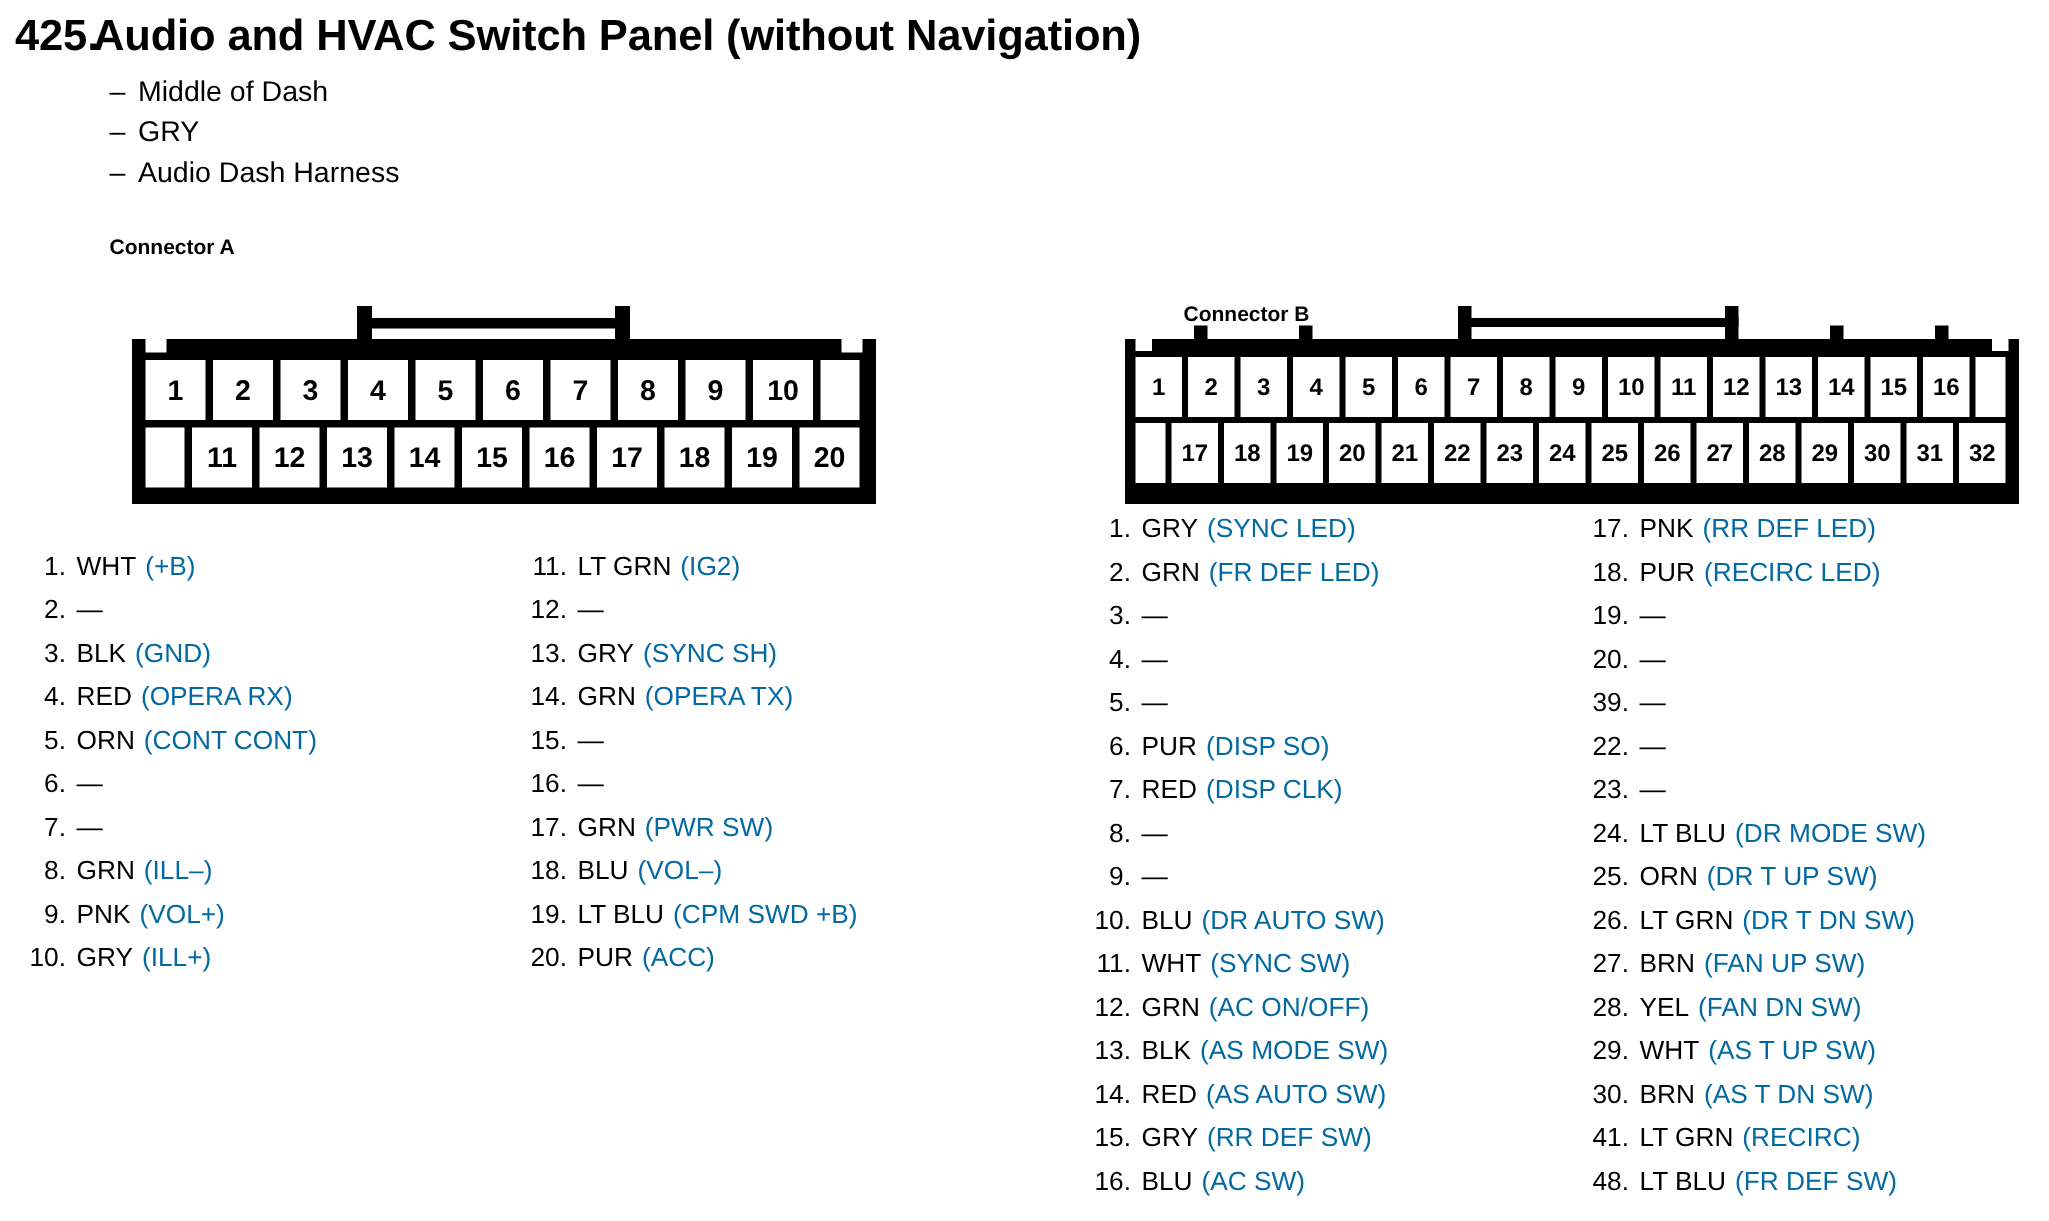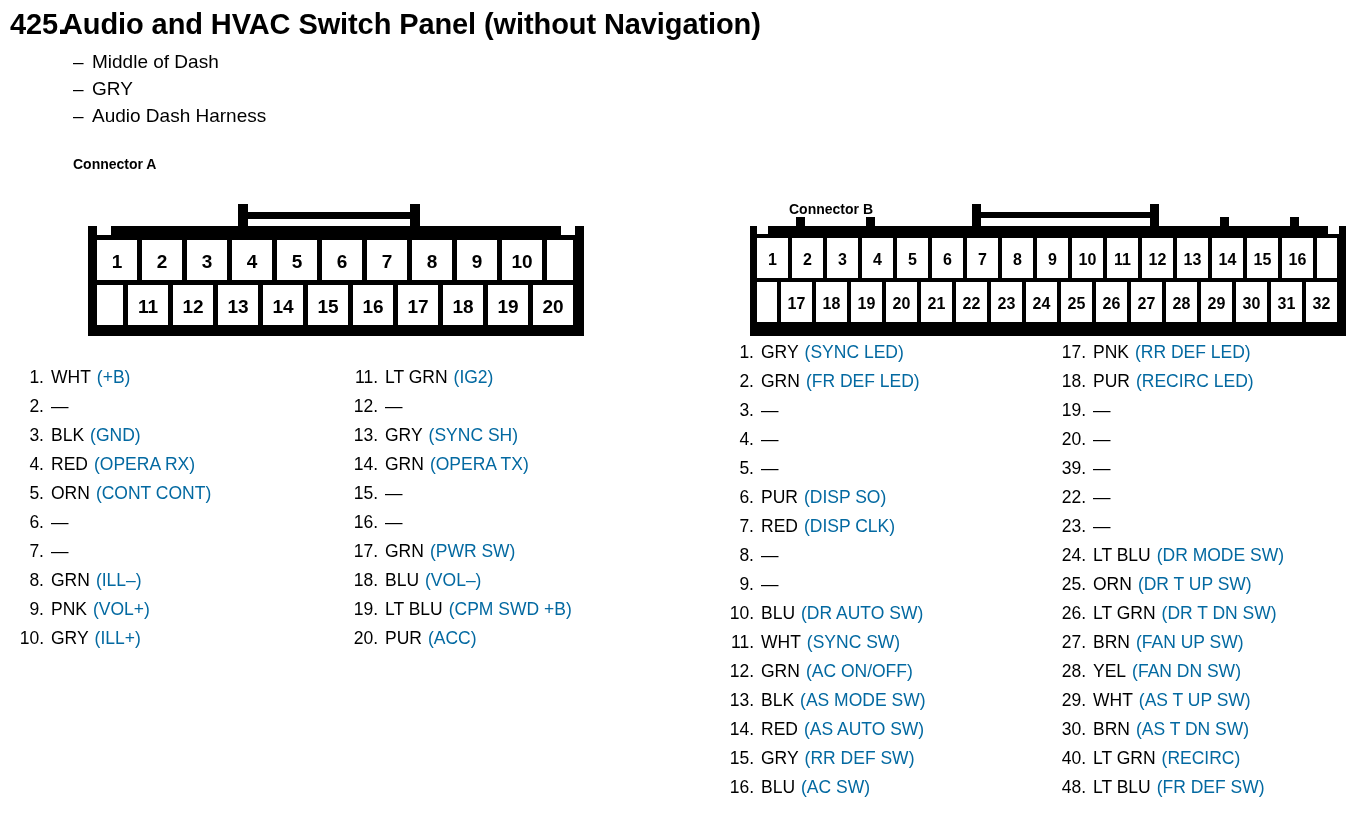--- a/index.html
+++ b/index.html
@@ -496,21 +496,21 @@
       <span class="pin-num">29.</span>
       <span class="pin-color">WHT</span>
       <span class="pin-sig">(AS T UP SW)</span>
     </div>
     <div class="pin-row">
       <span class="pin-num">30.</span>
       <span class="pin-color">BRN</span>
       <span class="pin-sig">(AS T DN SW)</span>
     </div>
     <div class="pin-row">
-      <span class="pin-num">40.</span>
+      <span class="pin-num">41.</span>
       <span class="pin-color">LT GRN</span>
       <span class="pin-sig">(RECIRC)</span>
     </div>
     <div class="pin-row">
       <span class="pin-num">48.</span>
       <span class="pin-color">LT BLU</span>
       <span class="pin-sig">(FR DEF SW)</span>
     </div>
   </div>
 

